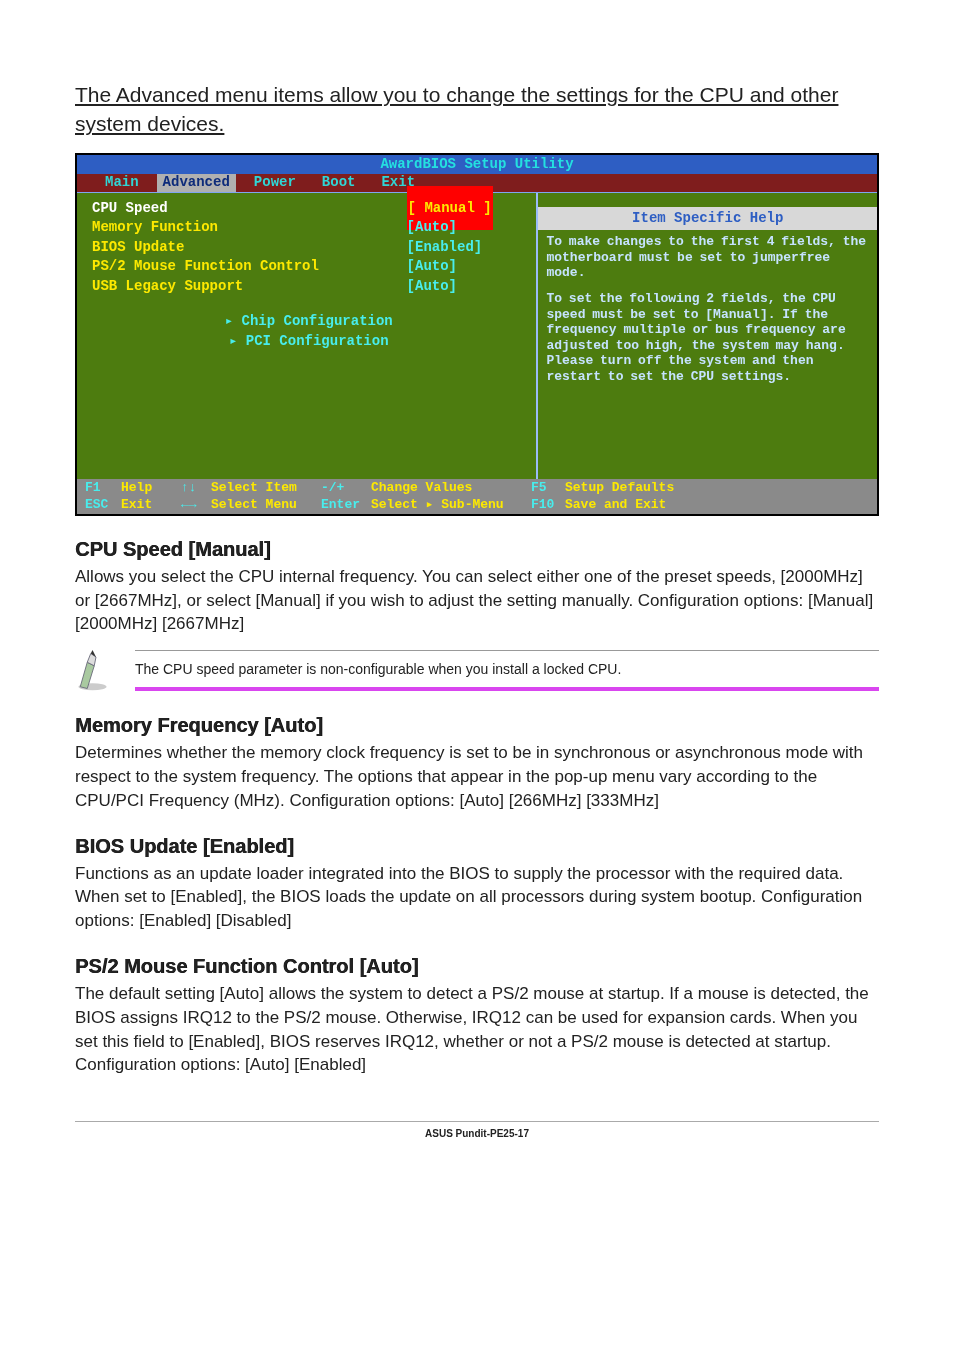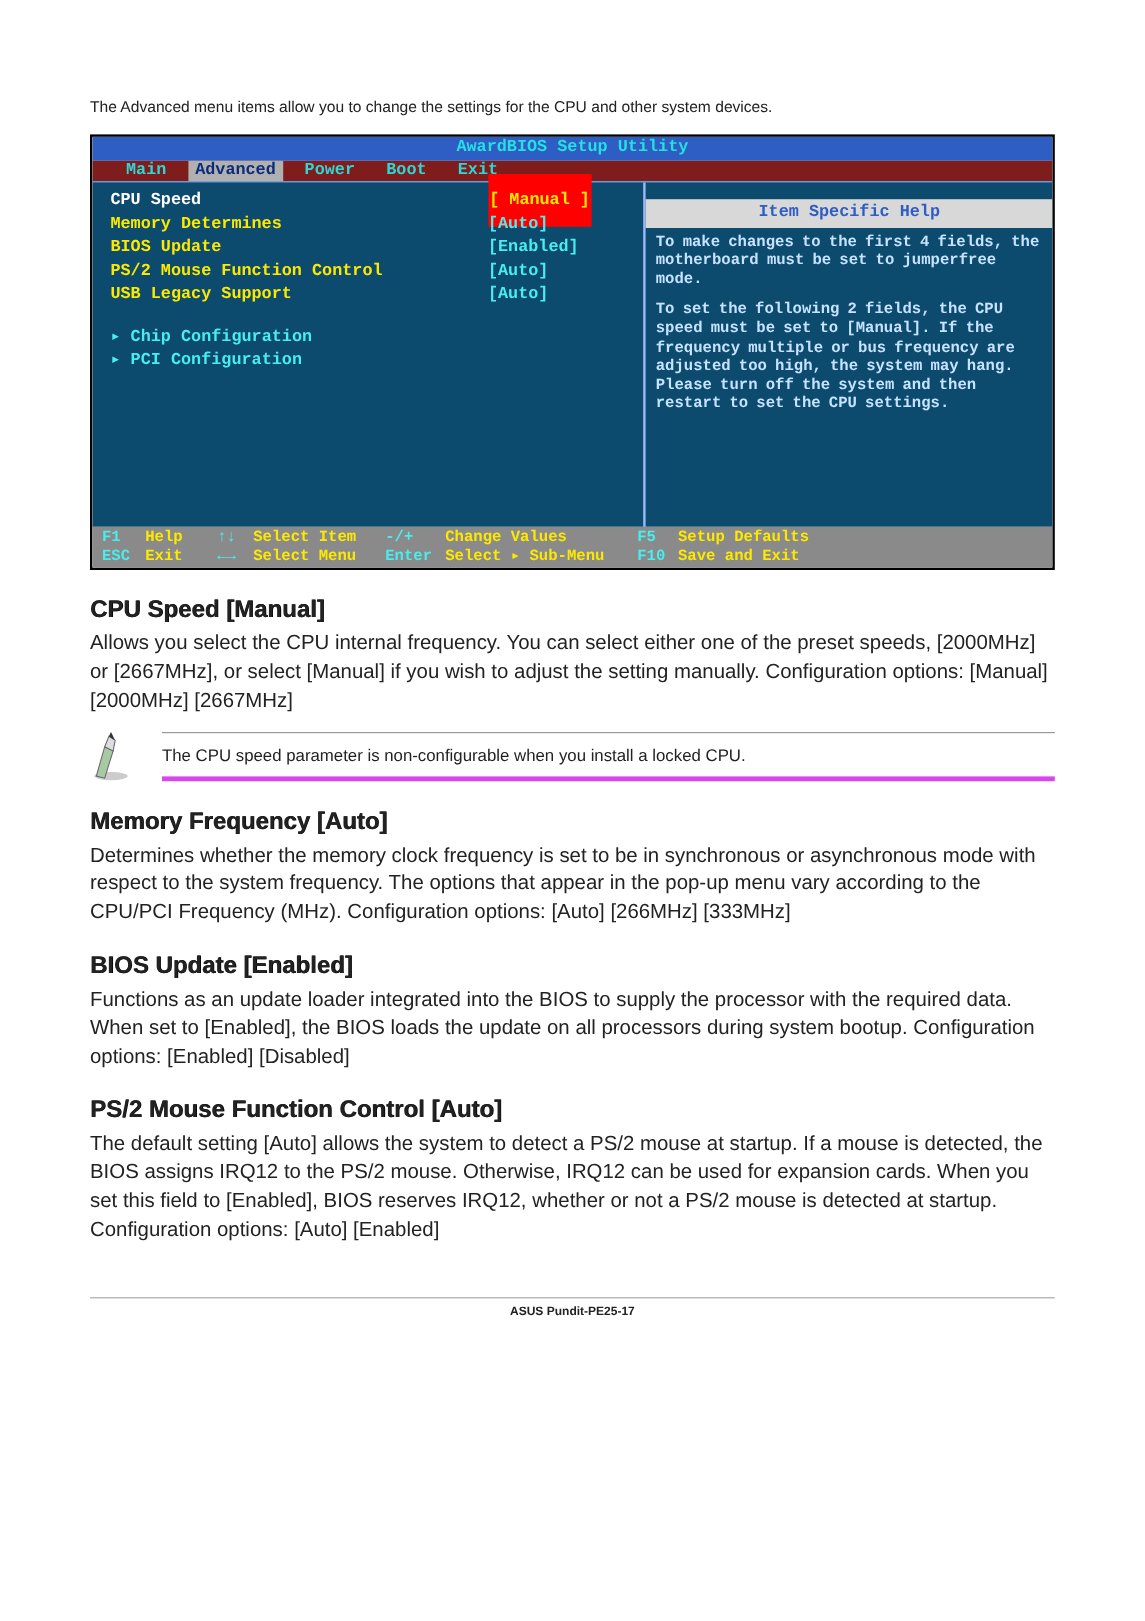--- a/index.html
+++ b/index.html
@@ -18,24 +18,25 @@
     font-weight: bold;
     display: inline-block;
     margin-right: 30px;
   }
   .section-title {
     font-size: 30px;
     font-weight: bold;
     display: inline-block;
   }
   .intro {
-    font-size: 13px;
+    font-size: 21px;
     line-height: 1.4;
     margin-top: 10px;
     margin-bottom: 14px;
+    text-decoration: underline;
   }
 
   
   .bios {
     border: 2px solid #000;
     font-family: "Courier New", monospace;
     font-size: 14px;
     font-weight: bold;
     line-height: 1.25;
     overflow: hidden;
@@ -57,38 +58,38 @@
     padding: 0 8px;
     color: #2fd6d6;
   }
   .bios-tabs .active {
     background: #b0b0b0;
     color: #0d2b7a;
     padding: 0 6px;
   }
   .bios-body {
     display: flex;
-    background: #0c4a6e;
+    background: #4d7c0f;
     color:#48eded;
     border-top:1px solid #7fa6f0;
   }
   .bios-left {
     flex: 1.35;
     padding: 6px 10px 6px 14px;
     border-right: 2px solid #9abbf8;
   }
   .bios-left table {
     width: 100%;
     border-collapse: collapse;
   }
   .bios-left td { color:#fde900; }
   .bios-left td.val { color:#48eded; text-align:left; padding-left:6px; }
   .bios-left .hdr { color:#ffffff; }
   .sel-val { background:#ff0000; color:#fde900; padding:14px 1px; }
-  .bios-left .arrow { color:#48eded; }
+  .bios-left .arrow { color:#48eded;text-align:center; }
 
   .bios-right {
     flex: 1;
     padding: 20px 8px;
   }
   .help-title {
     color: #2e5ec3;
     background:#d8d8d8;
     text-align:center;
     margin:-6px -8px 4px -8px;
@@ -174,21 +175,21 @@
     </div>
     <div class="bios-body">
       <div class="bios-left">
         <table>
           <tbody>
               <tr>
                 <td class="hdr">CPU Speed</td>
               <td class="val"><span class="sel-val">[ Manual ]</span></td>
               </tr>
           <tr>
-                <td>Memory Determines</td>
+                <td>Memory Function</td>
               <td class="val">[Auto]</td>
               </tr>
           <tr>
                 <td>BIOS Update</td>
               <td class="val">[Enabled]</td>
               </tr>
           <tr>
                 <td>PS/2 Mouse Function Control</td>
               <td class="val">[Auto]</td>
               </tr>

